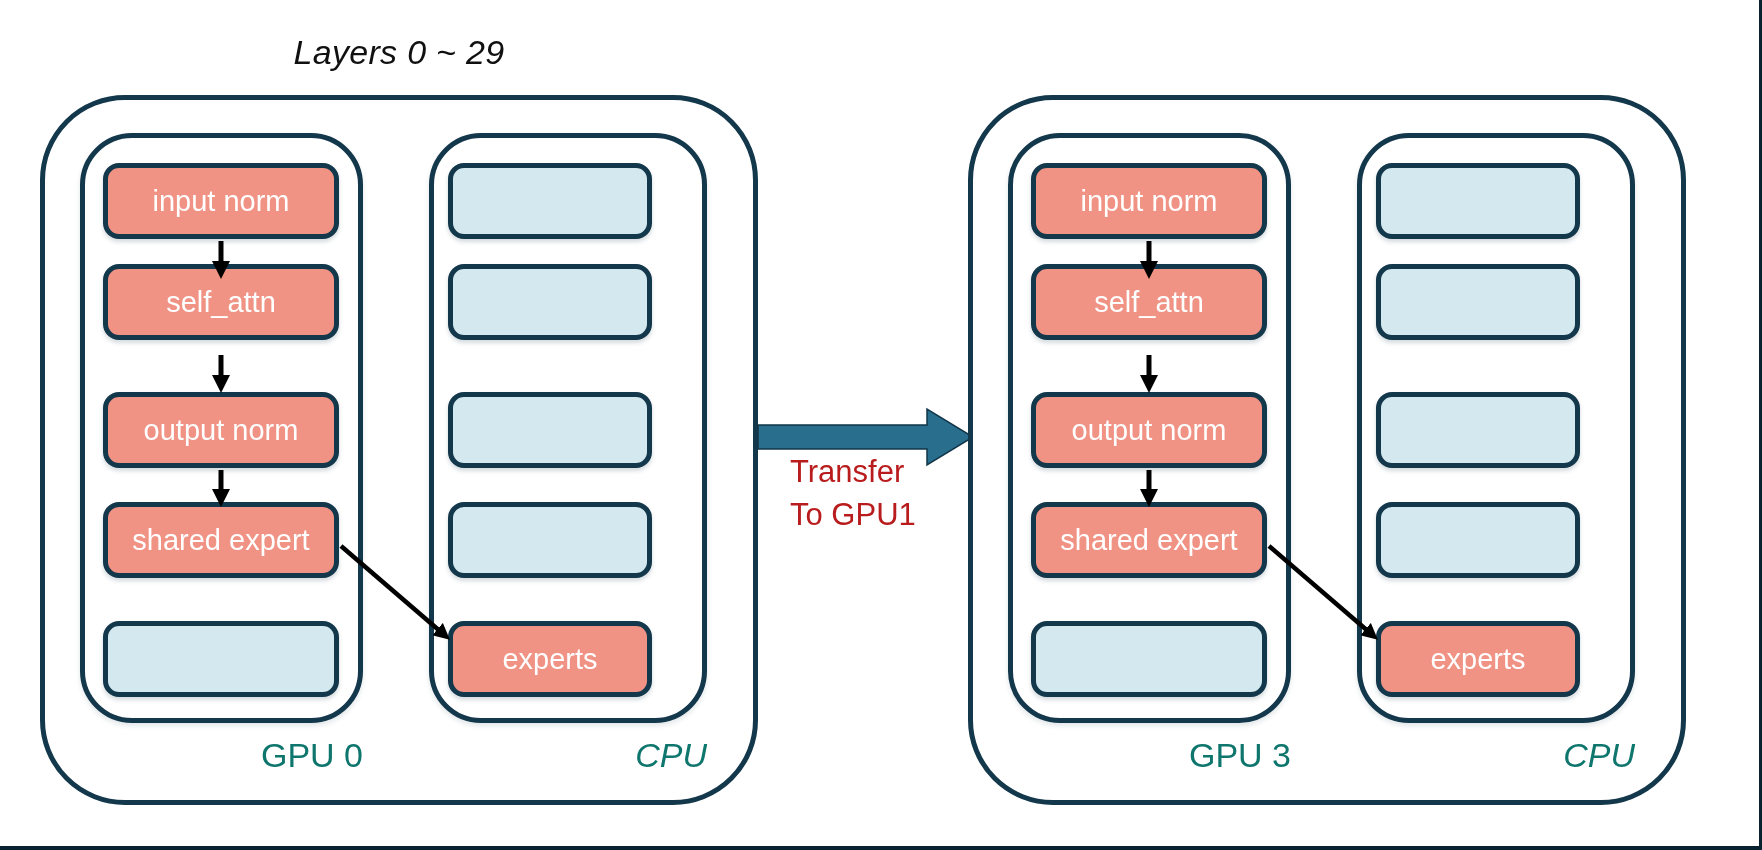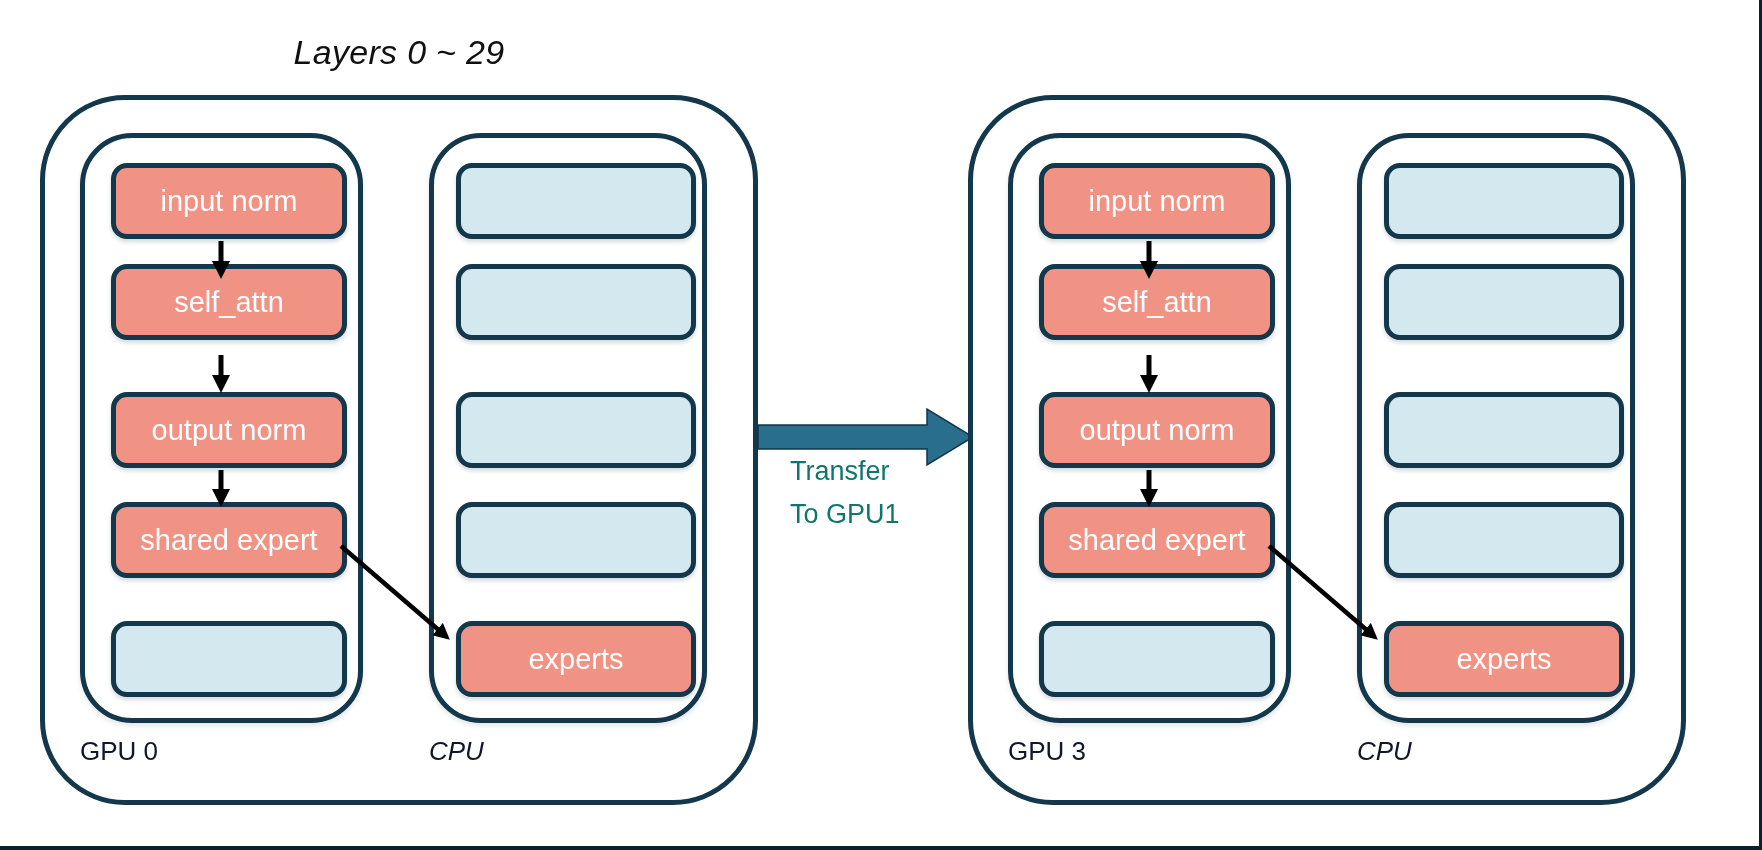--- a/index.html
+++ b/index.html
@@ -25,40 +25,39 @@
     box-shadow:0 3px 5px rgba(20,55,75,0.12);
   }
   .gpu-col{left:35px;width:283px;}
   .cpu-col{left:384px;width:278px;}
   .module{
     position:absolute;left:18px;width:236px;height:76px;box-sizing:border-box;
     border:5px solid var(--outline,#13374B);border-radius:16px;
     display:flex;align-items:center;justify-content:center;
     font-size:29px;color:#ffffff;white-space:nowrap;
     box-shadow:0 3px 4px rgba(20,55,75,0.18);
-    margin-left:8px;
   }
-  .cpu-col .module{left:14px;width:240px;}
+  .cpu-col .module{left:14px;width:204px;}
   .salmon{background:var(--module-fill,#F09384);}
   .blue{background:var(--empty-slot-fill,#D3E8EF);}
   .m1{top:25px}.m2{top:126px}.m3{top:254px}.m4{top:364px}.m5{top:483px}
   .flow-arrows,.offload-arrow{position:absolute;inset:0;width:100%;height:100%;pointer-events:none;}
   .flow-arrows line{stroke:var(--flow-arrow,#000000);stroke-width:5;}
   .offload-arrow line{stroke:var(--flow-arrow,#000000);stroke-width:4.5;}
   marker path{fill:var(--flow-arrow,#000000);}
   .caption{
-    position:absolute;top:636px;font-size:26px;color:#0f172a;text-align:left;white-space:nowrap;
+    position:absolute;top:636px;font-size:34px;color:#0f766e;text-align:right;white-space:nowrap;
   }
   .gpu-caption{left:35px;width:283px;}
   .cpu-caption{left:384px;width:278px;font-style:italic;}
   
   .transfer-arrow{position:absolute;left:755px;top:402px;width:225px;height:70px;}
   .transfer-arrow polygon{fill:var(--transfer-arrow,#2A6E8E);stroke:#123648;stroke-width:1.5;}
   .transfer-text{
-    position:absolute;left:790px;top:450px;font-size:27px;line-height:43px;color:#0f766e;
+    position:absolute;left:790px;top:450px;font-size:31px;line-height:43px;color:#b91c1c;
   }
   
   .edge-bottom{position:absolute;left:0;right:0;bottom:0;height:4px;background:#0a2230;}
   .edge-right{position:absolute;top:0;bottom:0;right:0;width:3px;background:#0a2230;}
 </style>
 </head>
 <body>
 
 <div class="canvas">
 

